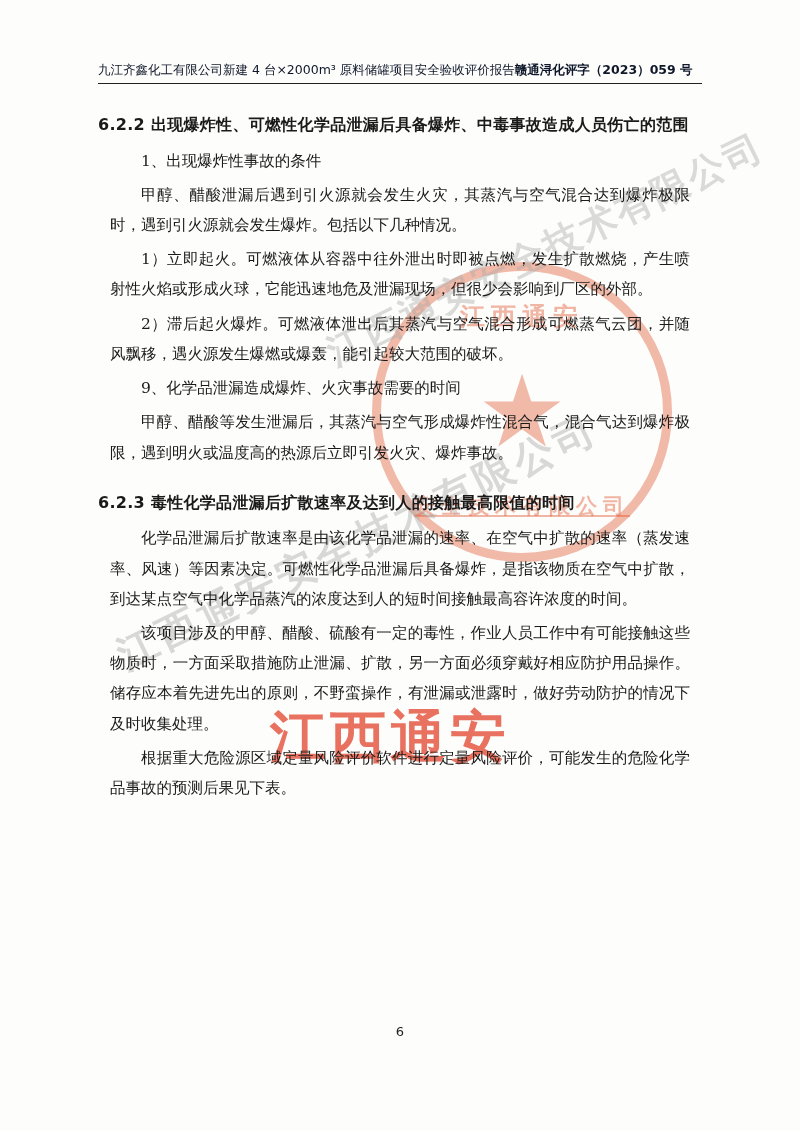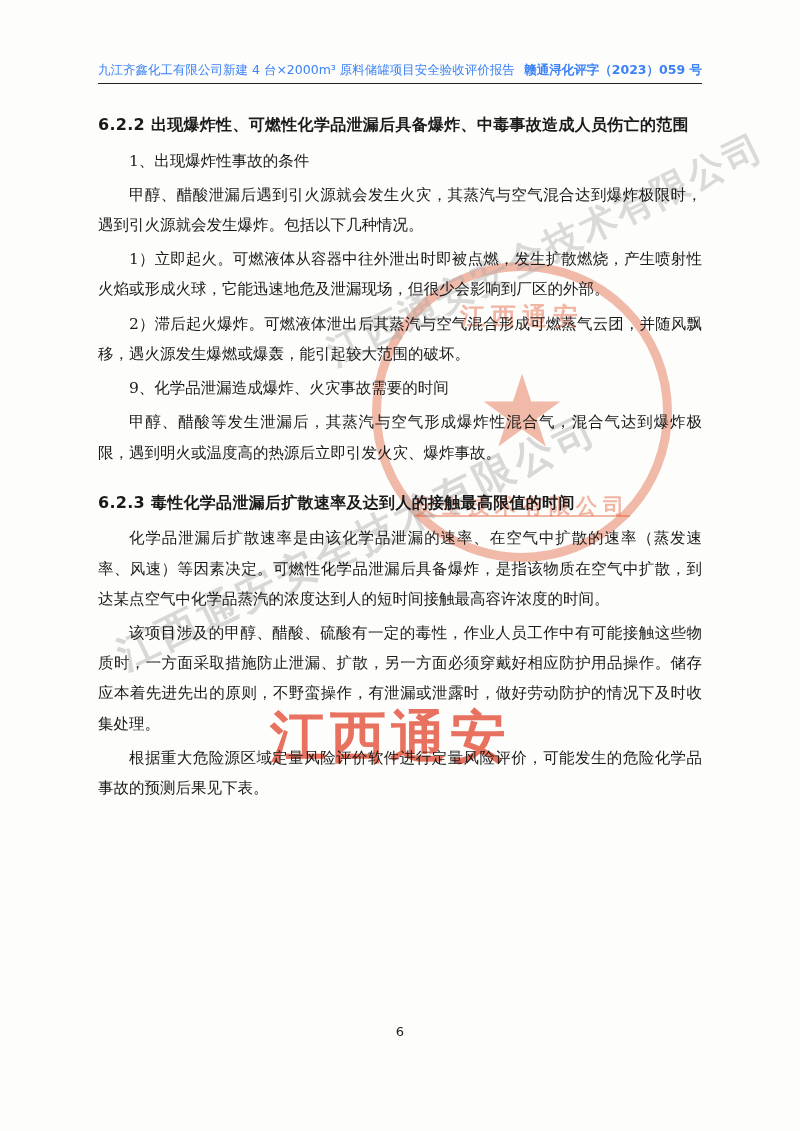--- a/index.html
+++ b/index.html
@@ -100,26 +100,25 @@
   }
 
   
   .content {
     position: relative;
     z-index: 3;
     padding: 0 98px;
   }
   .header {
     display: flex;
-    justify-content: space-between;
     align-items: flex-end;
     padding-top: 62px;
     font-size: 12.5px;
     font-family: "DejaVu Sans", "Liberation Sans", sans-serif;
-    color: #3b82f6;
+    color: #0f172a;
     white-space: nowrap;
   }
   .header-left { letter-spacing: 0px; }
   .header-right { letter-spacing: 0px; font-weight: bold; }
   .header-rule {
     position: relative;
     z-index: 3;
     margin: 4px 98px 0 98px;
     border-bottom: 1px solid #222;
   }
@@ -130,21 +129,21 @@
     font-weight: bold;
     line-height: 1.85;
     margin: 26px 0 6px 0;
     letter-spacing: 0.3px;
   }
   h2.sec.tight { margin-top: 20px; }
 
   p.body {
     font-size: 15.5px;
     line-height: 1.95;
-    margin: 4px 0;
+    margin: 4px 12px;
     text-align: justify;
     text-justify: inter-ideograph;
     text-indent: 2em;
   }
 
   .pagenum {
     position: absolute;
     z-index: 3;
     left: 0;
     right: 0;

